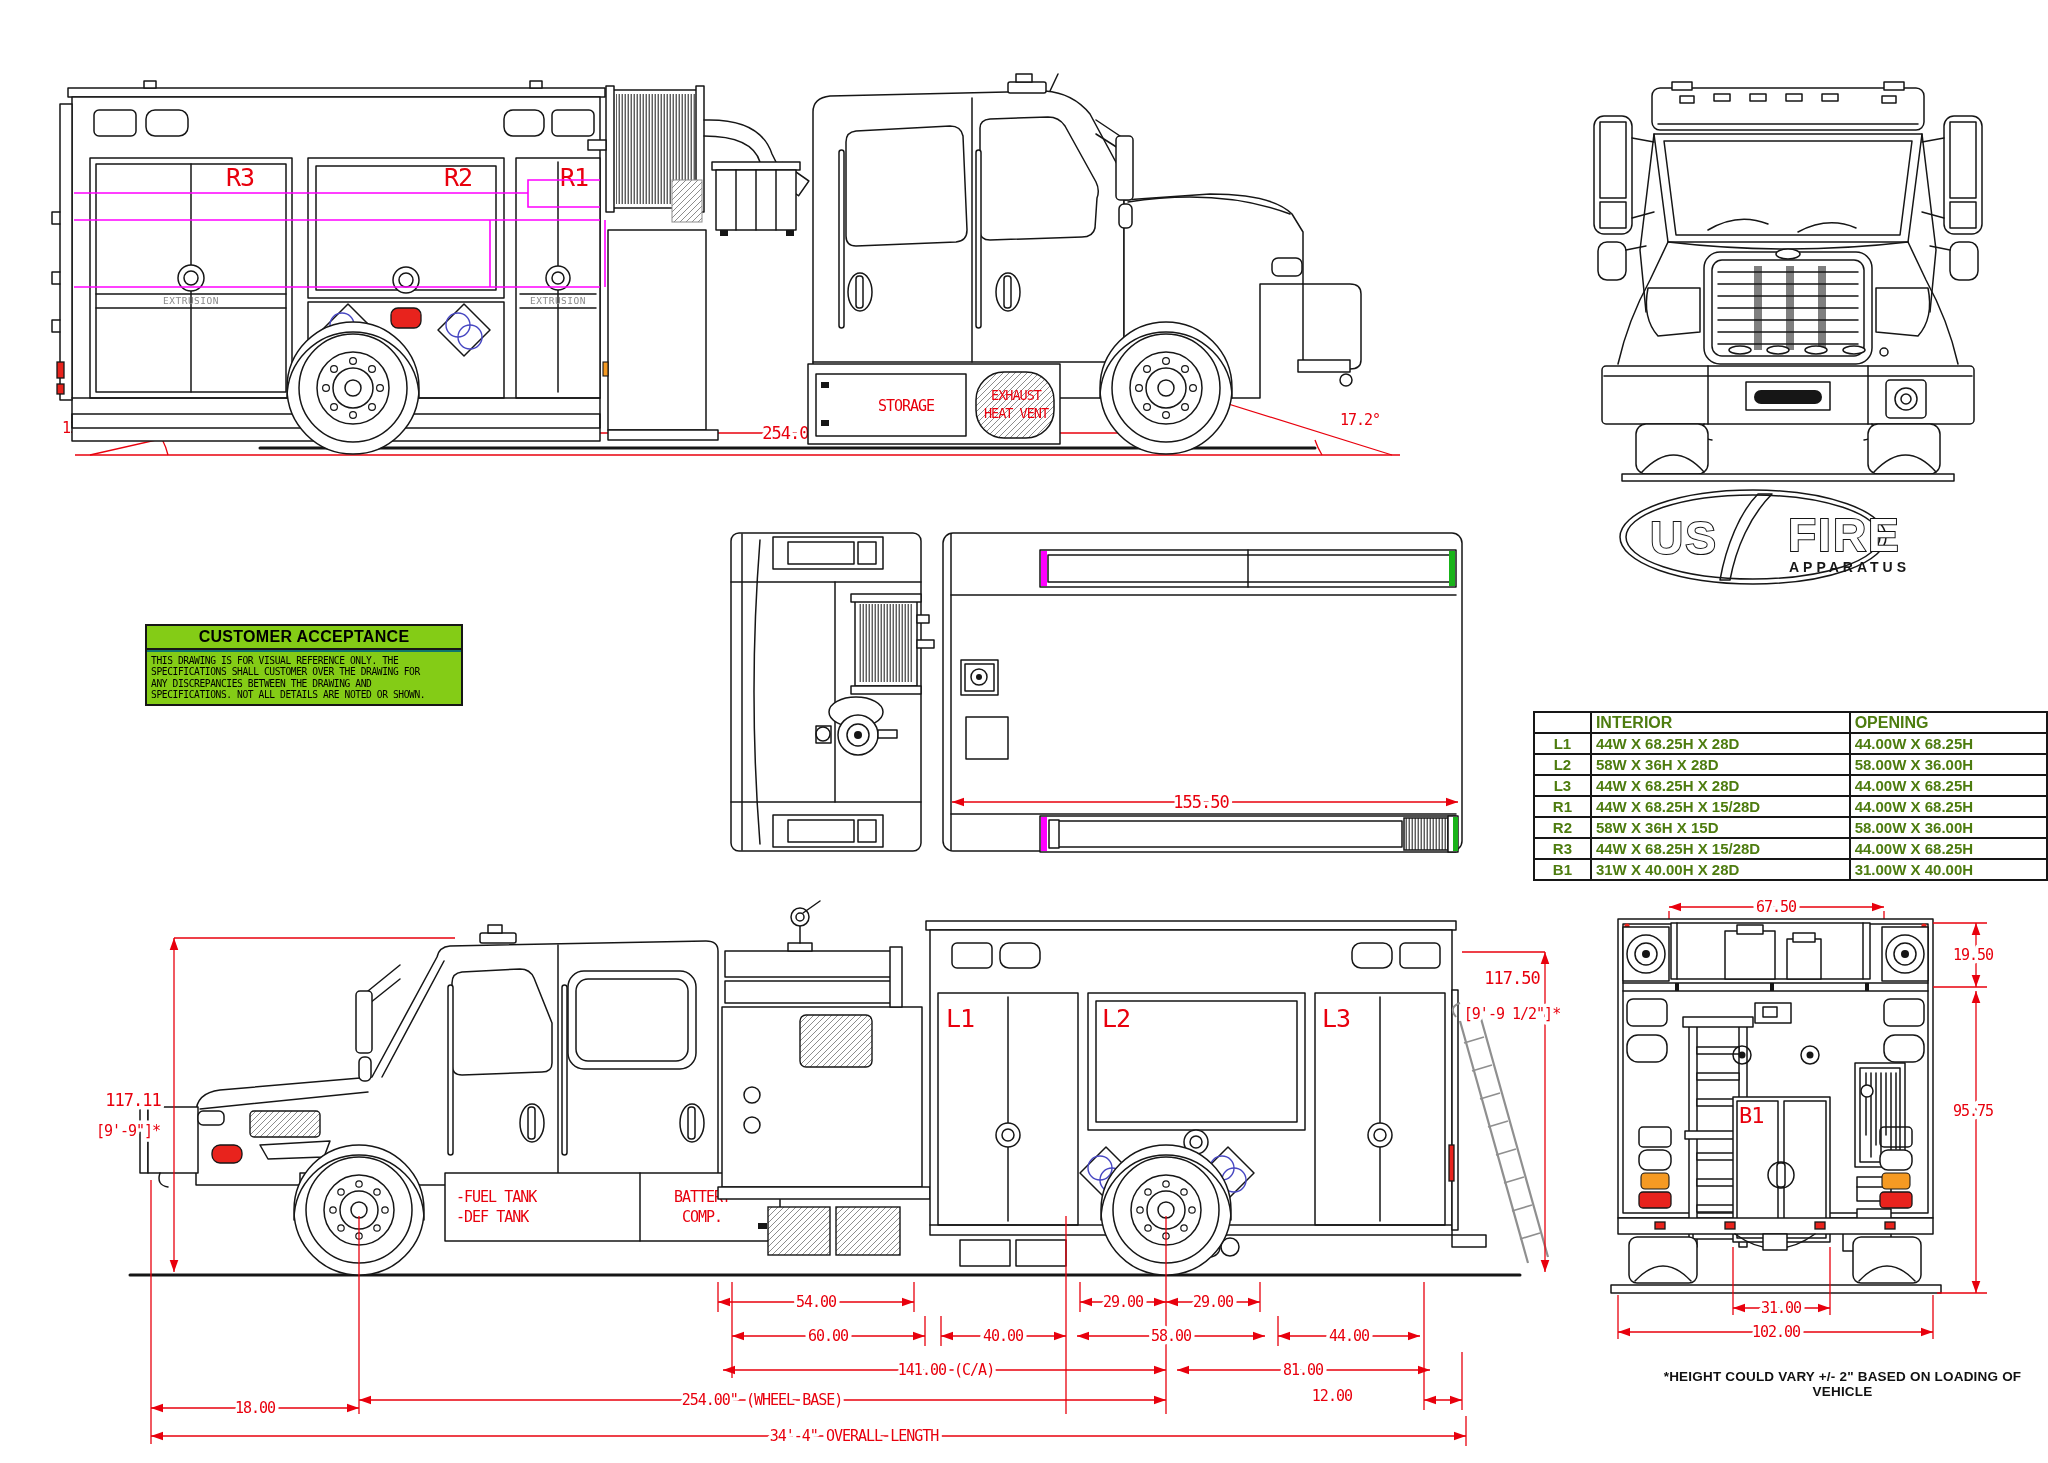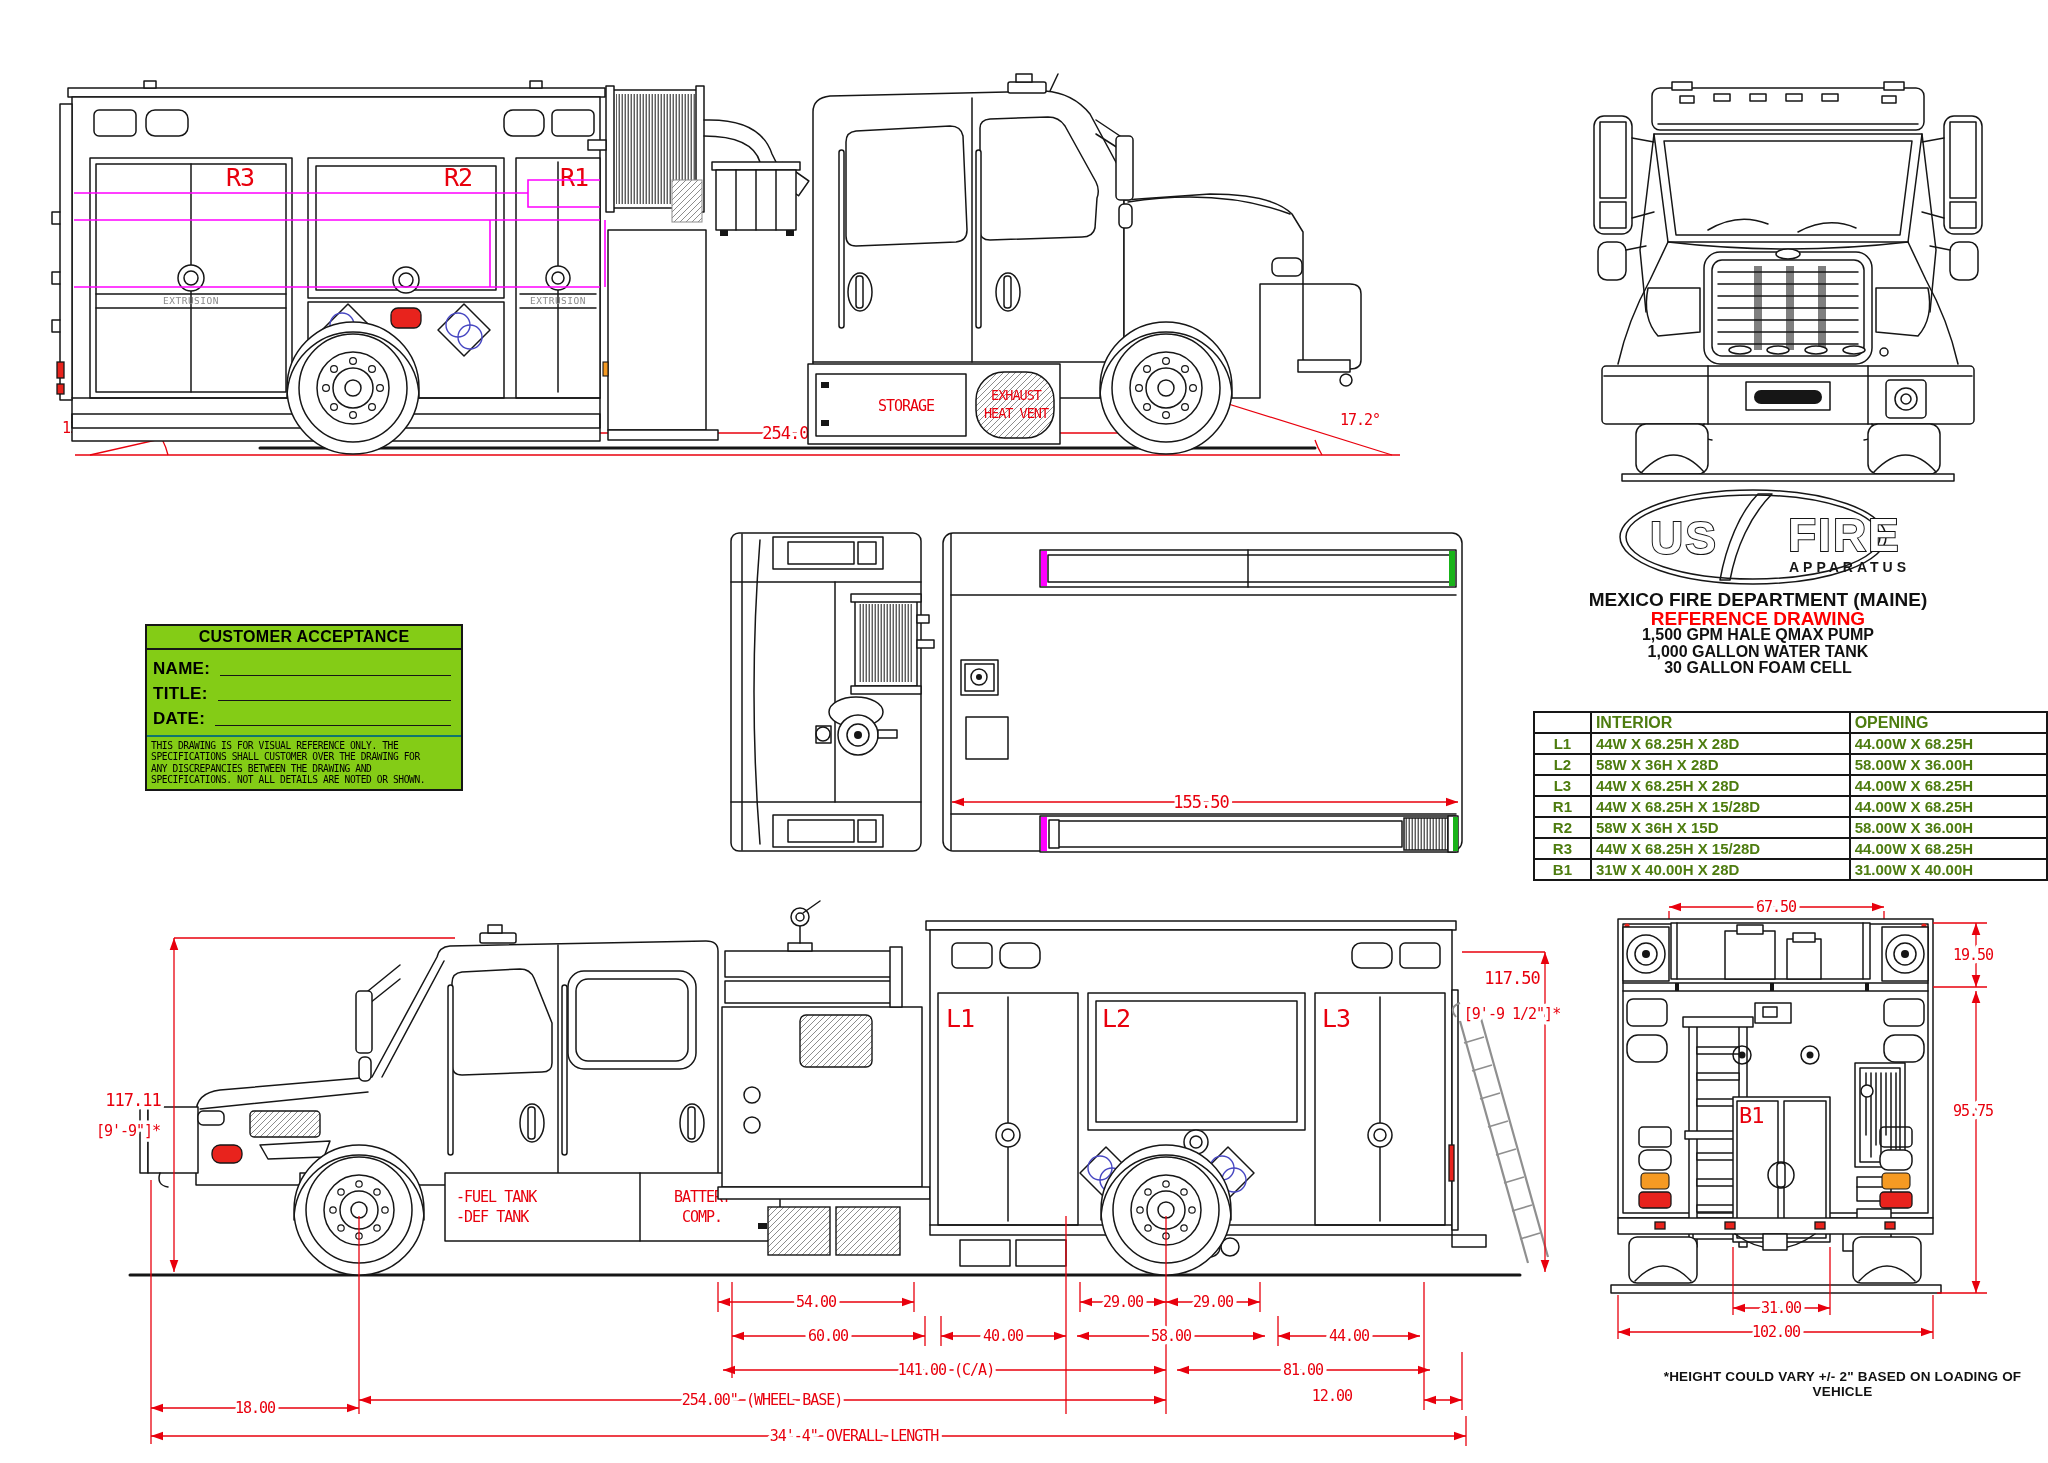--- a/index.html
+++ b/index.html
@@ -719,49 +719,28 @@
   <ellipse class="k" cx="1753" cy="537" rx="127" ry="42" stroke-width="1.4"></ellipse>
   <text class="logo-big" x="1650" y="554">US</text>
   <path class="k" stroke-width="2.2" d="M1758,494 C1740,512 1726,546 1720,580 M1772,494 C1750,516 1736,548 1730,580 M1758,494 L1772,494 M1720,580 L1730,580"></path>
   <text class="logo-big" x="1788" y="551" letter-spacing="6">FIRE</text>
   <text class="logo-sub" x="1789" y="572">APPARATUS</text>
 </g>
 </svg>
 
 <div id="acceptance" class="overlay">
   <div class="hd">CUSTOMER ACCEPTANCE</div>
-  <div class="fields">
-    <div class="frow">
-      <span class="flab">NAME:</span>
-      <span class="fline"></span>
-    </div>
-    <div class="frow">
-      <span class="flab">TITLE:</span>
-      <span class="fline"></span>
-    </div>
-    <div class="frow">
-      <span class="flab">DATE:</span>
-      <span class="fline"></span>
-    </div>
-  </div>
   <div class="disc">
     <div>THIS DRAWING IS FOR VISUAL REFERENCE ONLY. THE</div>
     <div>SPECIFICATIONS SHALL CUSTOMER OVER THE DRAWING FOR</div>
     <div>ANY DISCREPANCIES BETWEEN THE DRAWING AND</div>
     <div>SPECIFICATIONS. NOT ALL DETAILS ARE NOTED OR SHOWN.</div>
   </div>
 </div>
 
-<div id="titleblock" class="overlay">
-  <div class="t1">MEXICO FIRE DEPARTMENT (MAINE)</div>
-  <div class="t2">REFERENCE DRAWING</div>
-  <div class="t3">1,500 GPM HALE QMAX PUMP</div>
-  <div class="t3">1,000 GALLON WATER TANK</div>
-  <div class="t3">30 GALLON FOAM CELL</div>
-</div>
 
 <div id="comp-table" class="overlay">
   <table>
     <tbody>
           <tr>
       <th class="cid"></th>
       <th class="cint">INTERIOR</th>
       <th class="copn">OPENING</th>
     </tr>
     <tr>

